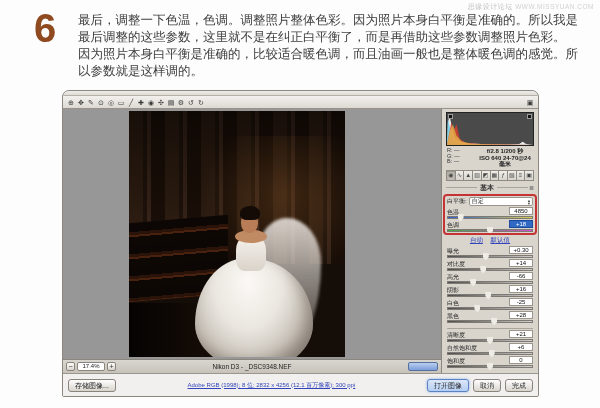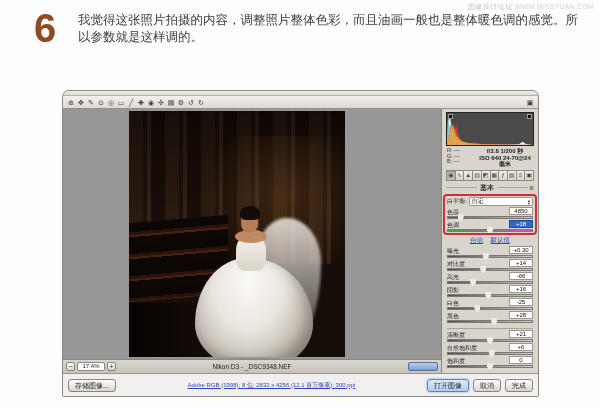--- a/index.html
+++ b/index.html
@@ -113,21 +113,22 @@
 
 <div id="page">
 
   <div class="watermark">
     <span>思缘设计论坛</span>
     <span class="wm-url">WWW.MISSYUAN.COM</span>
   </div>
 
   <div class="step-num">6</div>
   <div class="step-text">
-    <p>我觉得这张照片拍摄的内容，调整照片整体色彩，而且油画一般也是整体暖色调的感觉。所以参数就是这样调的。</p>
+    <p>最后，调整一下色温，色调。调整照片整体色彩。因为照片本身白平衡是准确的。所以我是最后调整的这些参数，这里就不是在纠正白平衡了，而是再借助这些参数调整照片色彩。</p>
+    <p>因为照片本身白平衡是准确的，比较适合暖色调，而且油画一般也是整体暖色调的感觉。所以参数就是这样调的。</p>
   </div>
 
   <div class="acr-window">
     <div class="win-cap"></div>
 
     <div class="acr-toolbar">
 
       <span class="tool-ic">⊕</span>
         <span class="tool-ic">✥</span>
         <span class="tool-ic">✎</span>

